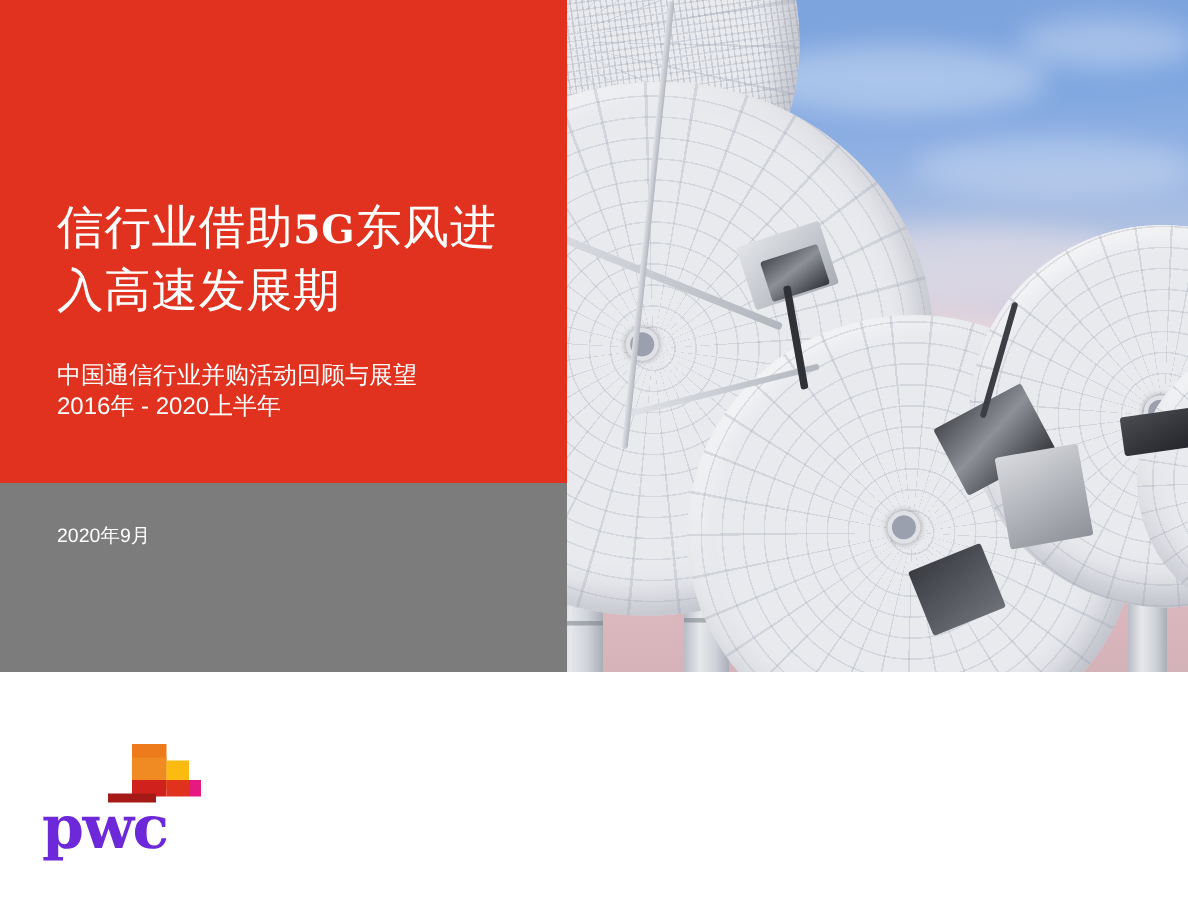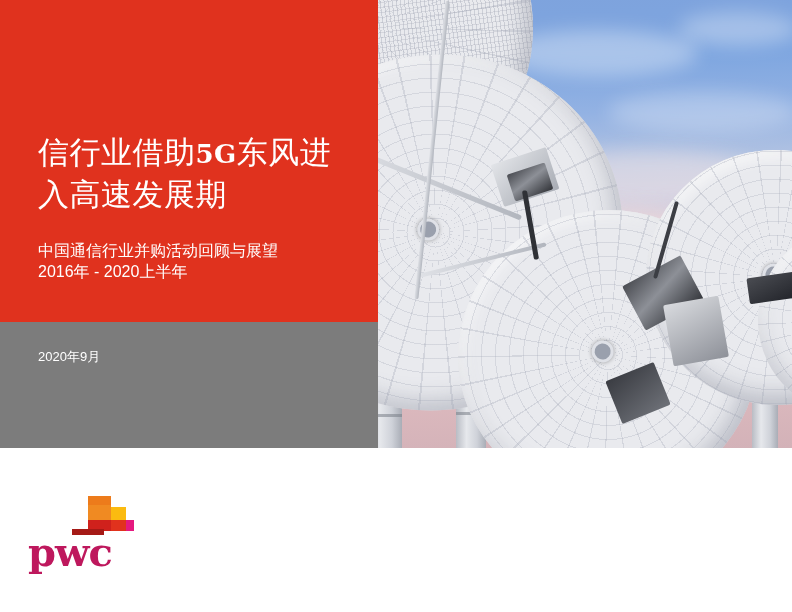--- a/index.html
+++ b/index.html
@@ -236,21 +236,21 @@
   .blk-yellow       { left: 39px; top: 14px; width: 15px; height: 19px; background: #fbbb10; }
   .blk-red-low      { left: 16px; top: 27px; width: 23px; height: 11px; background: #d0211c; }
   .blk-red-mid      { left: 39px; top: 27px; width: 15px; height: 11px; background: #e1321d; }
   .blk-magenta      { left: 54px; top: 27px; width: 8px;  height: 11px; background: #e5197f; }
   .blk-darkred-bar  { left: 0px;  top: 36px; width: 32px; height: 6px;  background: #a51a16; }
 
   .logo-word {
     position: absolute;
     left: 0px;
     top: 36px;
-    color: #be185d;
+    color: #6d28d9;
     font-family: "DejaVu Serif", "Liberation Serif", serif;
     font-weight: 700;
     font-size: 40px;
     letter-spacing: -1px;
     line-height: 46px;
   }
   .logo-cn {
     position: absolute;
     left: 112px;
     top: 47px;

